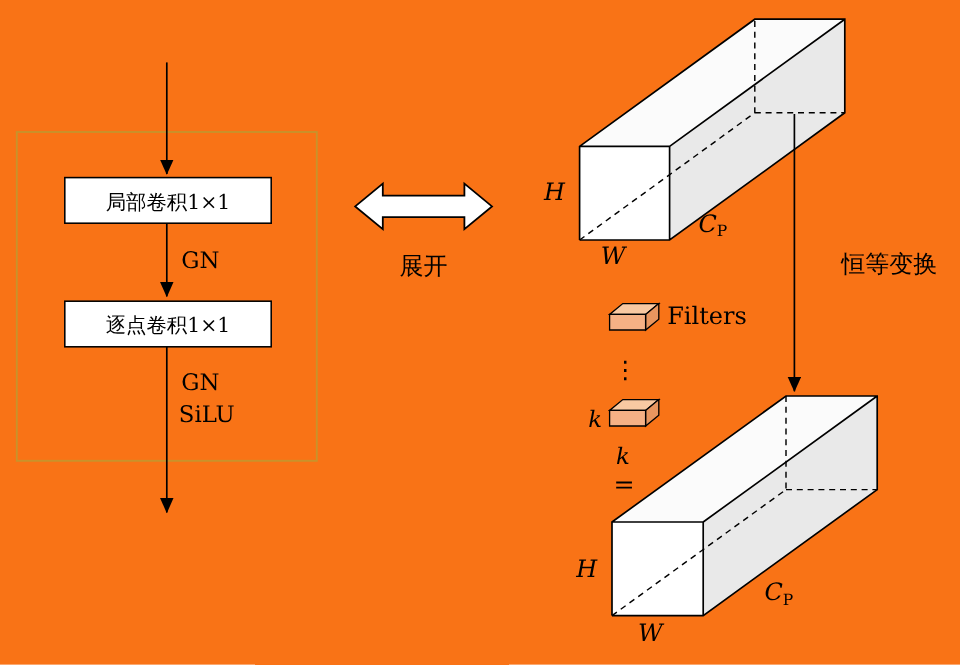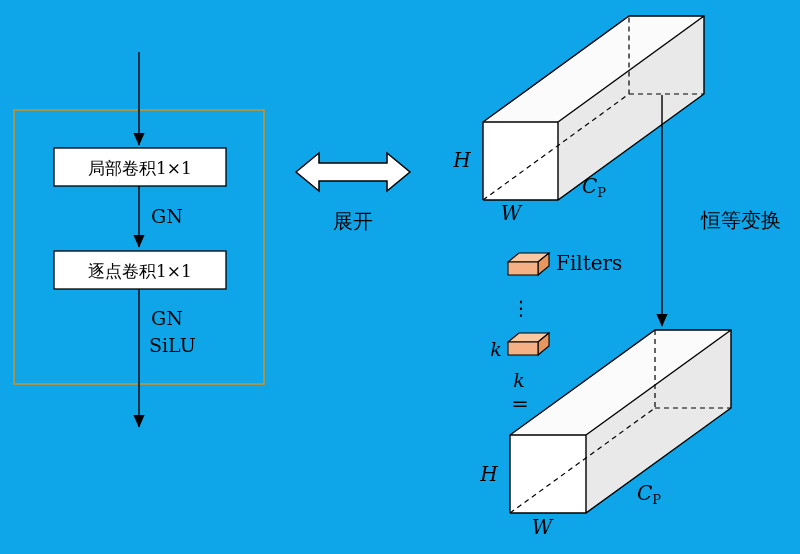--- a/index.html
+++ b/index.html
@@ -1,17 +1,17 @@
 <!DOCTYPE html>
 <html><head>
 <meta charset="utf-8">
 <style>
   * { margin: 0; padding: 0; box-sizing: border-box; }
   html, body { width: 800px; height: 554px; background: #ffffff; overflow: hidden; }
-  .canvas { position: relative; width: 800px; height: 554px; background: #0ea5e9; }
+  .canvas { position: relative; width: 800px; height: 554px; background: #f97316; }
   svg { display: block; }
   text { fill: #000000; font-family: "DejaVu Serif", serif; }
   .cjk   { font-size: 17px; }
   .cjk-lg{ font-size: 20px; }
   .lat   { font-size: 19px; }
   .dim   { font-size: 20px; font-style: italic; }
   .sub   { font-size: 13px; font-style: normal; }
   .kdim  { font-size: 19px; font-style: italic; }
   .eq    { font-size: 21px; }
   .dots  { font-size: 20px; }

